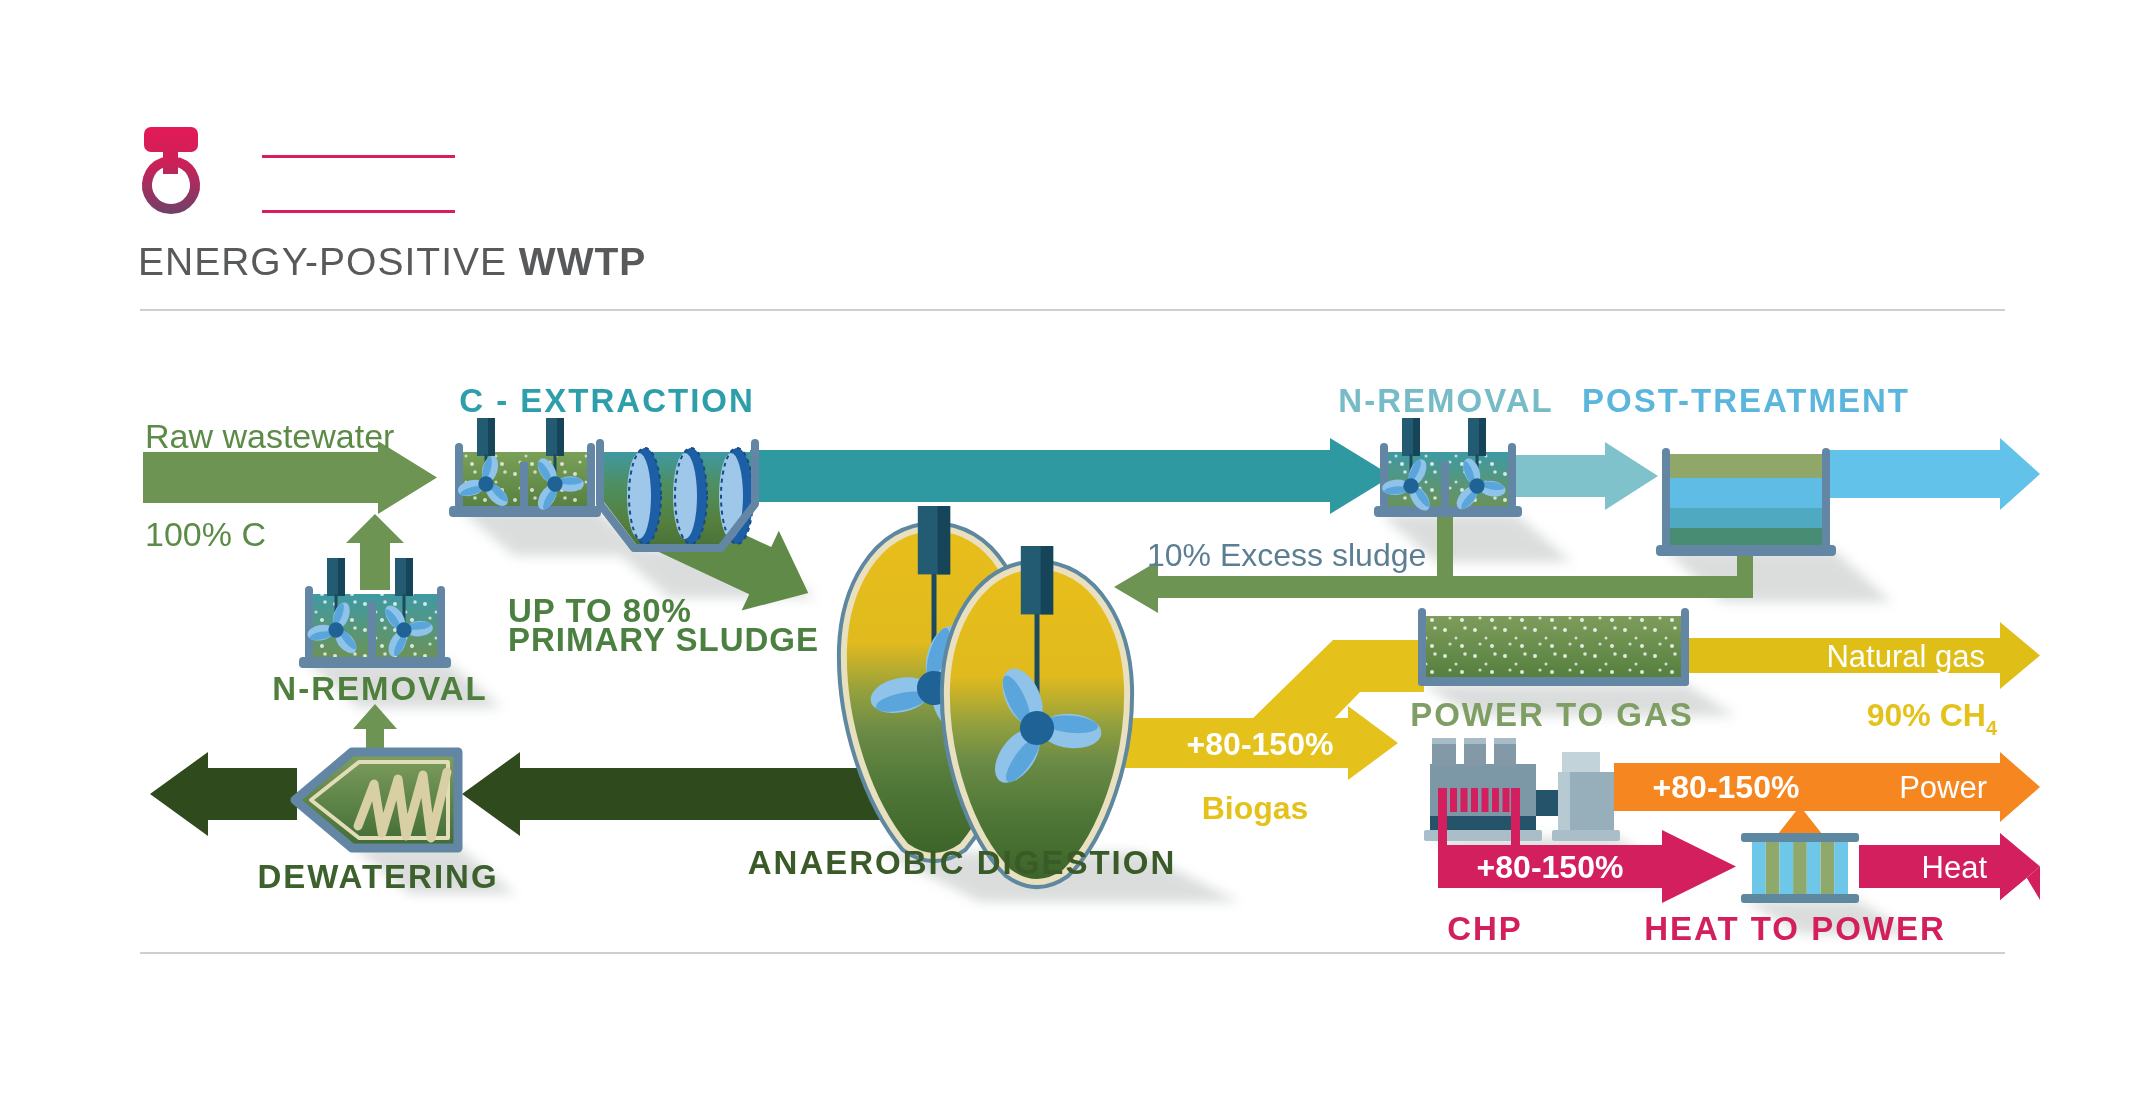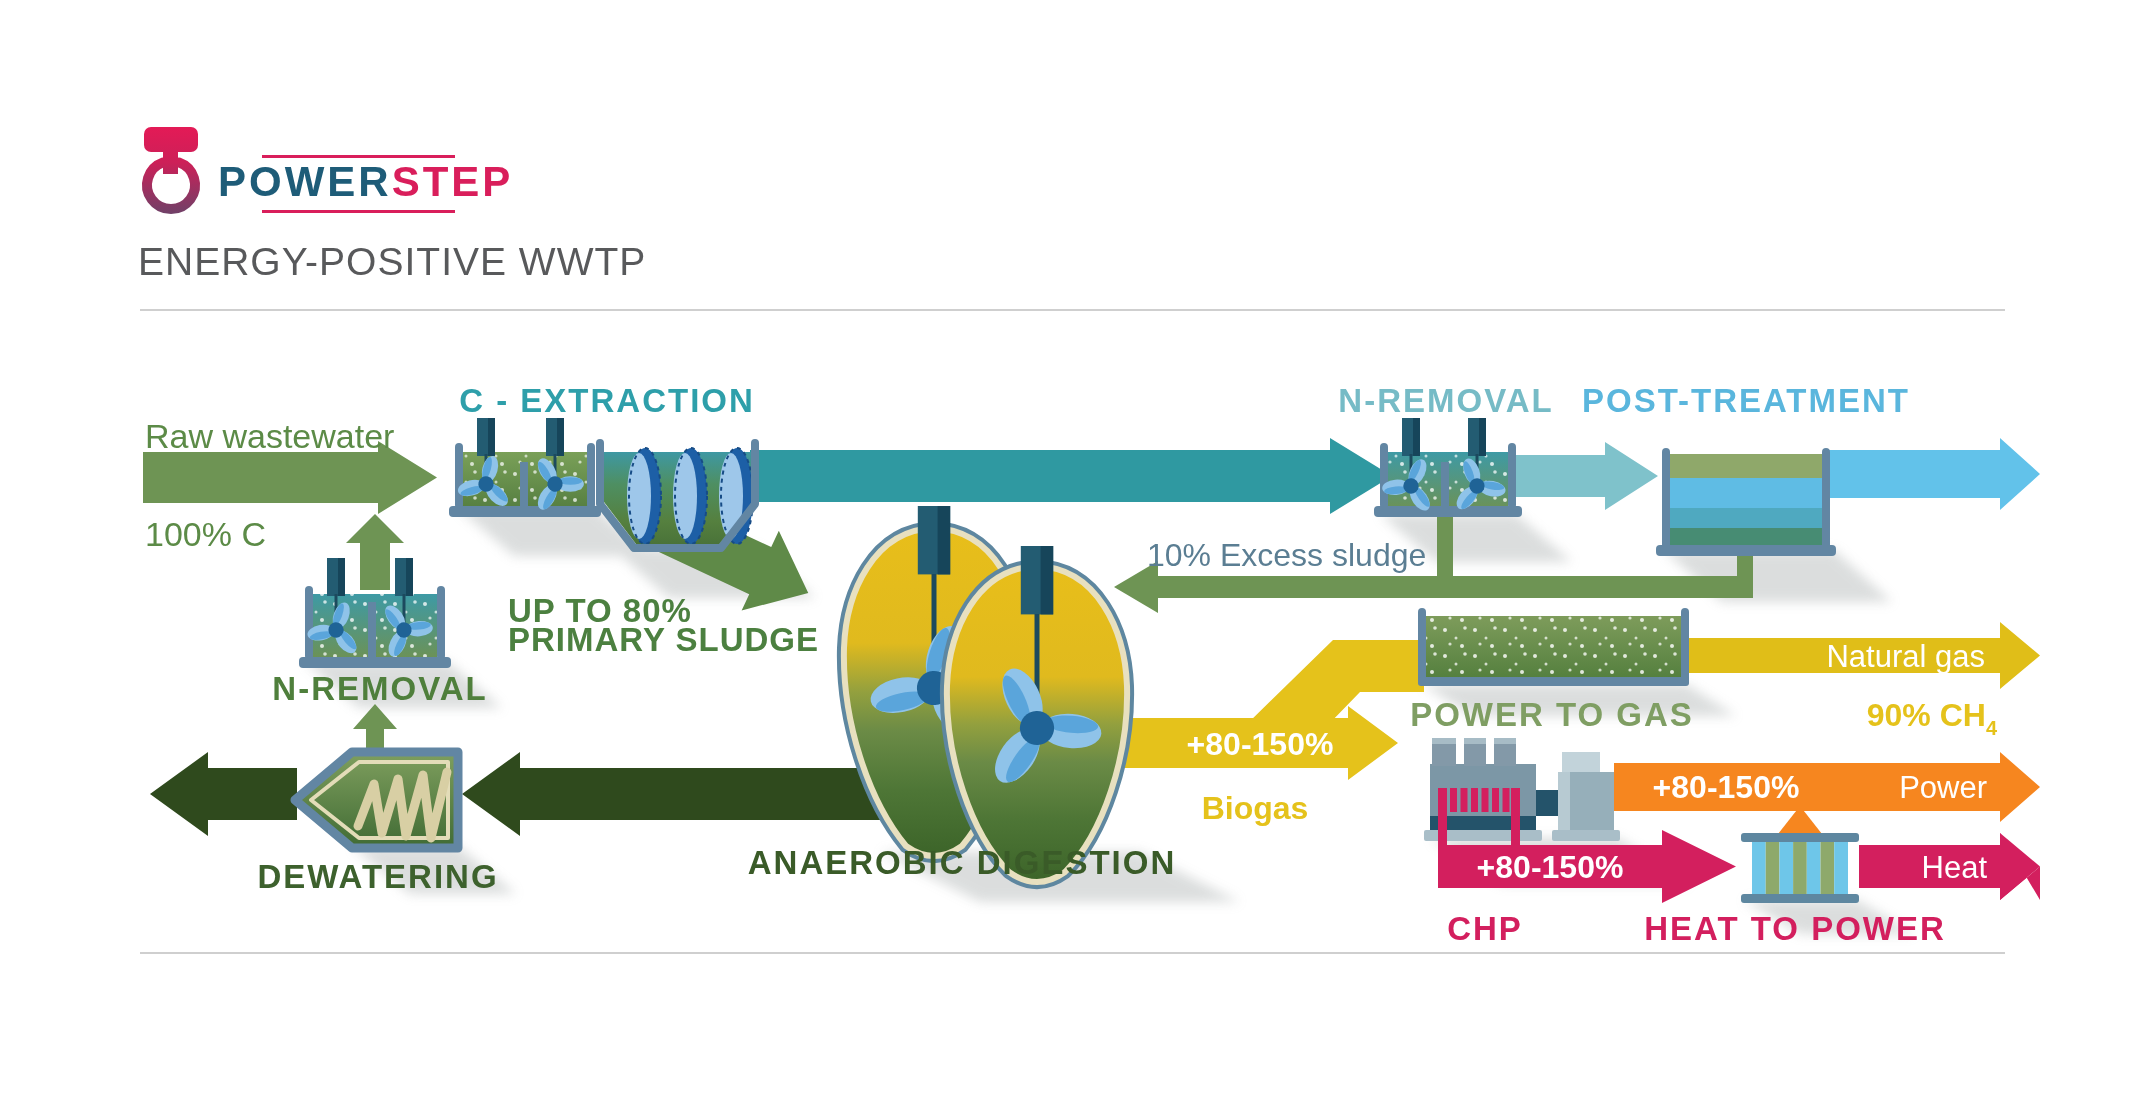--- a/index.html
+++ b/index.html
@@ -4,21 +4,21 @@
 <style>
   html,body{margin:0;padding:0;background:#ffffff;}
   .page{position:relative;width:2143px;height:1119px;background:#fff;overflow:hidden;
         font-family:"Liberation Sans", sans-serif;}
   .abs{position:absolute;}
   .brand{left:218px;top:158px;font-size:42px;font-weight:bold;letter-spacing:3px;}
   .brand .power{color:#1E5C78;}
   .brand .step{color:#D91E5B;}
   .brandline{height:3px;background:#D91E5B;width:193px;left:262px;}
   .title{left:138px;top:240px;font-size:39px;color:#58595B;letter-spacing:1px;}
-  .title b{font-weight:normal;}
+  .title b{font-weight:bold;}
   .rule{height:2px;background:#CFCFCF;left:140px;width:1865px;}
   svg text{font-family:"Liberation Sans", sans-serif;}
   .stage{font-size:33px;font-weight:bold;letter-spacing:2px;}
   .flowtxt{font-size:34px;}
   .whitetxt{font-size:32px;font-weight:bold;fill:#ffffff;}
 </style>
 </head>
 <body>
 
 <div class="page">
@@ -29,23 +29,20 @@
         <stop offset="0" stop-color="#E81956"></stop>
           <stop offset="0.45" stop-color="#CC2058"></stop>
           <stop offset="1" stop-color="#6E4168"></stop>
       </linearGradient>
     </defs>
     <rect x="142" y="127" width="54" height="25" rx="7" fill="url(#logoGrad)"></rect>
     <rect x="161" y="148" width="15" height="26" fill="url(#logoGrad)"></rect>
     <path d="M 176.9,162.4 A 24,24 0 1 1 161.1,162.4" fill="none" stroke="url(#logoGrad)" stroke-width="10" stroke-linecap="round"></path>
   </svg>
   <div class="abs brandline" style="top:155px;"></div>
-  <div class="abs brand">
-    <span class="power">POWER</span><span class="step">STEP</span>
-  </div>
   <div class="abs brandline" style="top:210px;"></div>
   <div class="abs title">
     <span>ENERGY-POSITIVE </span><b>WWTP</b>
   </div>
   <div class="abs rule" style="top:309px;"></div>
   <div class="abs rule" style="top:952px;"></div>
 
   <svg class="abs" style="left:0;top:0;" width="2143" height="1119" viewBox="0 0 2143 1119">
     <defs>
       <filter id="soft" x="-40%" y="-40%" width="180%" height="180%">

